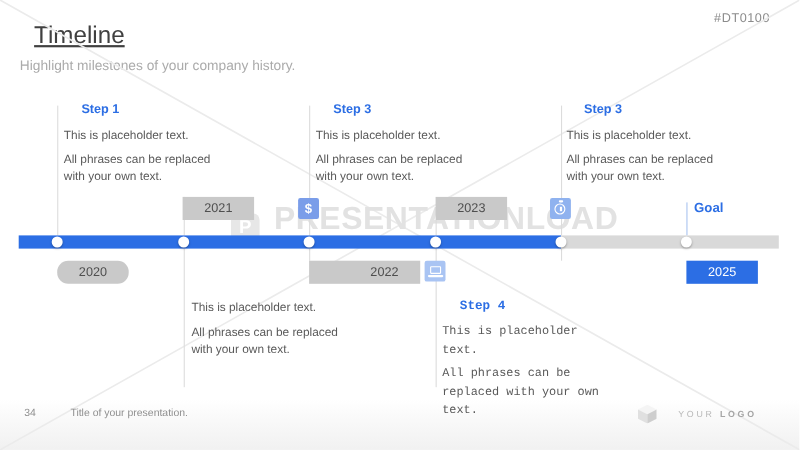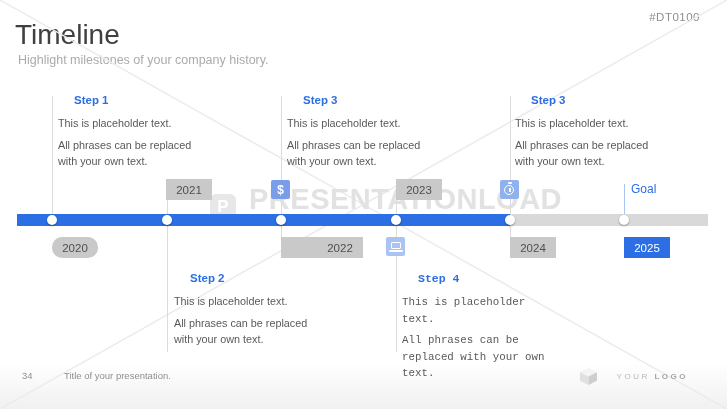--- a/index.html
+++ b/index.html
@@ -17,21 +17,21 @@
   }
   .wm-logo::after{
     content:"";position:absolute;left:2px;bottom:-5px;
     border-left:7px solid #e7e7e7;border-bottom:6px solid transparent;
   }
   .wm-text{
     position:absolute;left:249px;top:183px;z-index:1;white-space:nowrap;
     font-size:29px;font-weight:bold;letter-spacing:0.5px;color:#e2e2e2;
   }
   
-  .title{position:absolute;left:15px;top:19px;font-size:28px;color:#404040;}
+  .title{position:absolute;left:31px;top:19px;font-size:22px;color:#404040;text-decoration:underline;}
   .subtitle{position:absolute;left:18px;top:53px;font-size:12.5px;color:#ababab;}
   .code{position:absolute;right:27px;top:11px;font-size:11.5px;color:#8c8c8c;letter-spacing:0.5px;}
   
   .step-col{position:absolute;width:152px;z-index:4;}
   .step-label{font-size:11.5px;font-weight:bold;color:#2c6ee4;margin:0 0 9px 16px;}
   .step-para{font-size:10.8px;line-height:16.5px;color:#595959;margin:0 0 5px 0;}
   .col-s1{left:58px;top:94px;}
   .col-s3a{left:287px;top:94px;}
   .col-s3b{left:515px;top:94px;}
   .col-s2{left:174px;top:272px;}
@@ -48,29 +48,29 @@
   .vl-s3b{left:510px;top:96px;height:118px;}
   .vl-2024{left:510px;top:226px;height:11px;}
   .vl-goal{left:624px;top:184px;height:30px;background:#a9c4f0;}
   
   .bar-blue{position:absolute;left:17px;top:214px;width:493px;height:12px;background:#2c6ee4;z-index:3;}
   .bar-gray{position:absolute;left:510px;top:214px;width:198px;height:12px;background:#d9d9d9;z-index:3;}
   .dot{position:absolute;top:215px;width:10px;height:10px;border-radius:50%;background:#ffffff;
        box-shadow:0 1px 2px rgba(0,0,0,0.35);z-index:5;}
   .d1{left:47px;} .d2{left:162px;} .d3{left:276px;} .d4{left:391px;} .d5{left:505px;} .d6{left:619px;}
   
-  .year{position:absolute;width:46px;height:21px;background:#c9c9c9;color:#4f4f4f;font-size:11.5px;
+  .year{position:absolute;width:65px;height:21px;background:#c9c9c9;color:#4f4f4f;font-size:11.5px;
         display:flex;align-items:center;justify-content:center;z-index:4;}
   .y2020{left:52px;top:237px;border-radius:10px;}
   .y2021{left:166px;top:179px;}
   .y2022{left:281px;top:237px;padding-left:36px;}
   .y2023{left:396px;top:179px;}
   .y2024{left:510px;top:237px;}
   .y2025{left:624px;top:237px;background:#2c6ee4;color:#ffffff;}
-  .goal-label{position:absolute;left:631px;top:182px;font-size:12px;font-weight:normal;color:#2c6ee4;z-index:4;}
+  .goal-label{position:absolute;left:631px;top:182px;font-size:12px;font-weight:bold;color:#2c6ee4;z-index:4;}
   
   .icon-sq{position:absolute;width:19px;height:19px;border-radius:2px;z-index:4;
            display:flex;flex-direction:column;align-items:center;justify-content:center;}
   .ic-dollar{left:271px;top:180px;background:#7a9de9;color:#ffffff;font-size:12px;font-weight:bold;}
   .ic-stopwatch{left:500px;top:180px;background:#8fb2ef;}
   .ic-laptop{left:386px;top:237px;background:#a9c4f3;}
   .sw-wrap{position:relative;width:19px;height:19px;}
   .sw-btn{position:absolute;left:7.5px;top:2px;width:4px;height:2px;background:#fff;border-radius:1px;}
   .sw-body{position:absolute;left:4px;top:4.5px;width:8px;height:8px;border:1.5px solid #fff;border-radius:50%;}
   .sw-hand{position:absolute;left:9px;top:7.5px;width:1.5px;height:4px;background:#fff;}
@@ -121,21 +121,20 @@
   <div class="dot d2"></div>
   <div class="dot d3"></div>
   <div class="dot d4"></div>
   <div class="dot d5"></div>
   <div class="dot d6"></div>
 
   <div class="year y2020">2020</div>
   <div class="year y2021">2021</div>
   <div class="year y2022">2022</div>
   <div class="year y2023">2023</div>
-  <div class="year y2024">2024</div>
   <div class="year y2025">2025</div>
   <div class="goal-label">Goal</div>
 
   <div class="icon-sq ic-dollar">
     <span>$</span>
   </div>
   <div class="icon-sq ic-stopwatch">
     <span class="sw-wrap">
       <span class="sw-btn"></span>
       <span class="sw-body"></span>
@@ -157,21 +156,20 @@
     <p class="step-para">This is placeholder text.</p>
     <p class="step-para">All phrases can be replaced with your own text.</p>
   </div>
   <div class="step-col col-s3b">
     <p class="step-label">Step 3</p>
     <p class="step-para">This is placeholder text.</p>
     <p class="step-para">All phrases can be replaced with your own text.</p>
   </div>
 
   <div class="step-col col-s2">
-    <p class="step-label">Step 2</p>
     <p class="step-para">This is placeholder text.</p>
     <p class="step-para">All phrases can be replaced with your own text.</p>
   </div>
   <div class="step-col col-s4">
     <p class="step-label">Step 4</p>
     <p class="step-para">This is placeholder text.</p>
     <p class="step-para">All phrases can be replaced with your own text.</p>
   </div>
 
   <div class="page-num">34</div>

